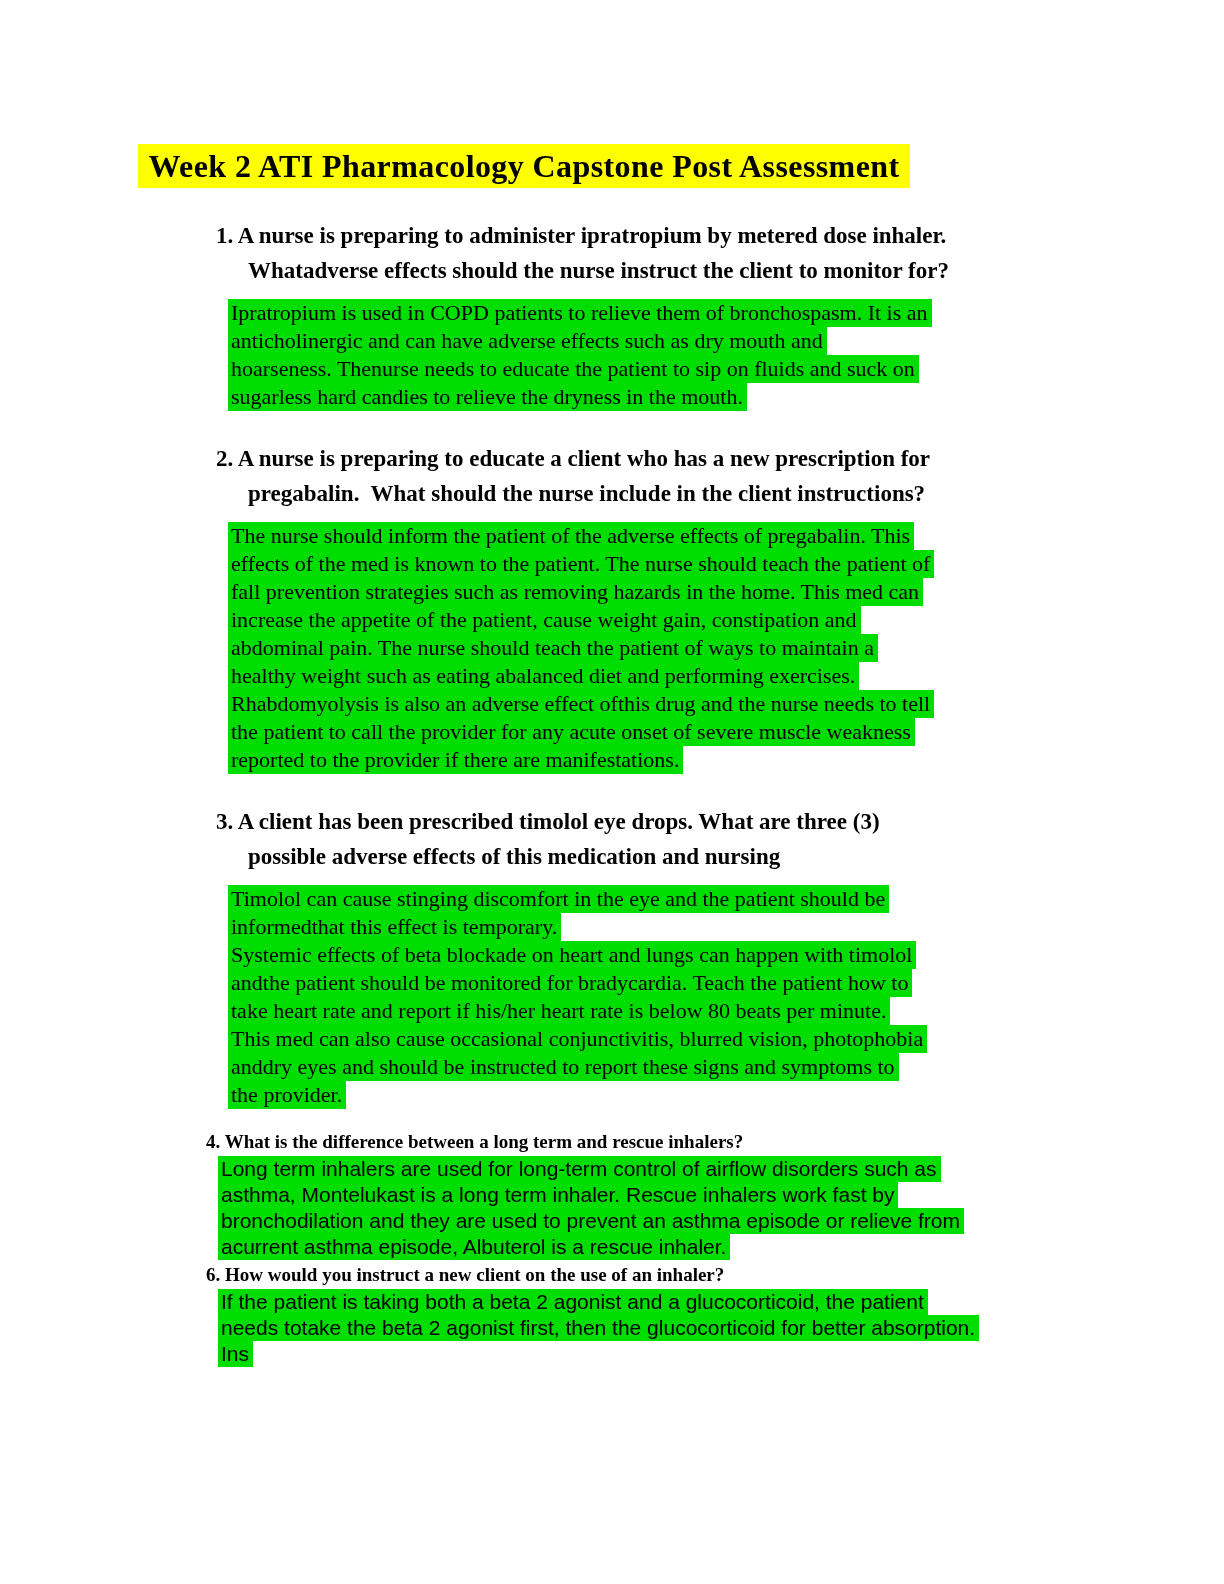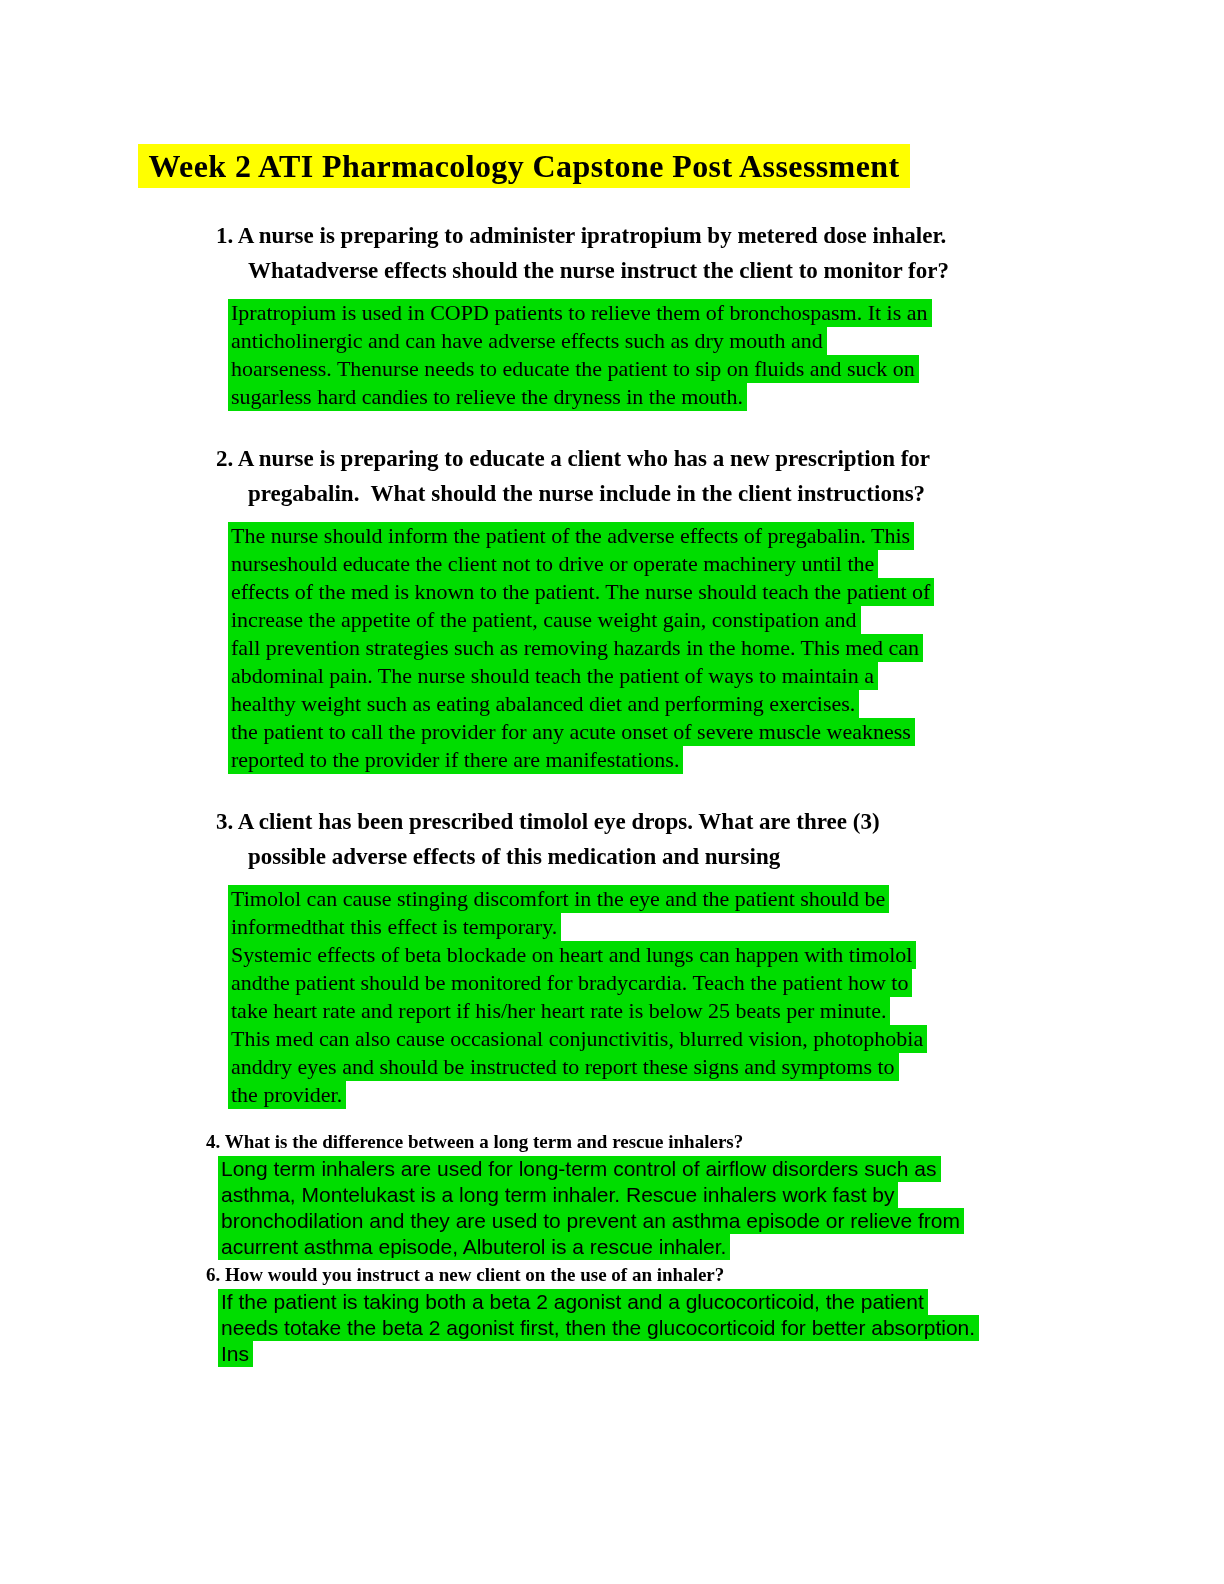--- a/index.html
+++ b/index.html
@@ -59,45 +59,45 @@
         </div>
       </div>
       <div class="section font-serif sec-2">
         <div class="question">
           <div class="line q-line">2. A nurse is preparing to educate a client who has a new prescription for</div>
           <div class="line q-line cont">pregabalin.  What should the nurse include in the client instructions?</div>
         </div>
         <div class="answer">
           <div class="paragraph">
             <div class="line a-line"><span class="hl">The nurse should inform the patient of the adverse effects of pregabalin. This</span></div>
-            <div class="line a-line"><span class="hl">nurseshould educate the client not to drive or operate machinery until the</span></div>
             <div class="line a-line"><span class="hl">effects of the med is known to the patient. The nurse should teach the patient of</span></div>
+            <div class="line a-line"><span class="hl">fall prevention strategies such as removing hazards in the home. This med can</span></div>
             <div class="line a-line"><span class="hl">increase the appetite of the patient, cause weight gain, constipation and</span></div>
-            <div class="line a-line"><span class="hl">fall prevention strategies such as removing hazards in the home. This med can</span></div>
             <div class="line a-line"><span class="hl">abdominal pain. The nurse should teach the patient of ways to maintain a</span></div>
             <div class="line a-line"><span class="hl">healthy weight such as eating abalanced diet and performing exercises.</span></div>
+            <div class="line a-line"><span class="hl">Rhabdomyolysis is also an adverse effect ofthis drug and the nurse needs to tell</span></div>
             <div class="line a-line"><span class="hl">the patient to call the provider for any acute onset of severe muscle weakness</span></div>
             <div class="line a-line"><span class="hl">reported to the provider if there are manifestations.</span></div>
           </div>
         </div>
       </div>
       <div class="section font-serif sec-3">
         <div class="question">
           <div class="line q-line">3. A client has been prescribed timolol eye drops. What are three (3)</div>
           <div class="line q-line cont">possible adverse effects of this medication and nursing</div>
         </div>
         <div class="answer">
           <div class="paragraph">
             <div class="line a-line"><span class="hl">Timolol can cause stinging discomfort in the eye and the patient should be</span></div>
             <div class="line a-line"><span class="hl">informedthat this effect is temporary.</span></div>
           </div>
           <div class="paragraph">
             <div class="line a-line"><span class="hl">Systemic effects of beta blockade on heart and lungs can happen with timolol</span></div>
             <div class="line a-line"><span class="hl">andthe patient should be monitored for bradycardia. Teach the patient how to</span></div>
-            <div class="line a-line"><span class="hl">take heart rate and report if his/her heart rate is below 25 beats per minute.</span></div>
+            <div class="line a-line"><span class="hl">take heart rate and report if his/her heart rate is below 80 beats per minute.</span></div>
             <div class="line a-line"><span class="hl">This med can also cause occasional conjunctivitis, blurred vision, photophobia</span></div>
             <div class="line a-line"><span class="hl">anddry eyes and should be instructed to report these signs and symptoms to</span></div>
             <div class="line a-line"><span class="hl">the provider.</span></div>
           </div>
         </div>
       </div>
       <div class="section font-sans sec-4">
         <div class="question">
           <div class="line q-line">4. What is the difference between a long term and rescue inhalers?</div>
         </div>

